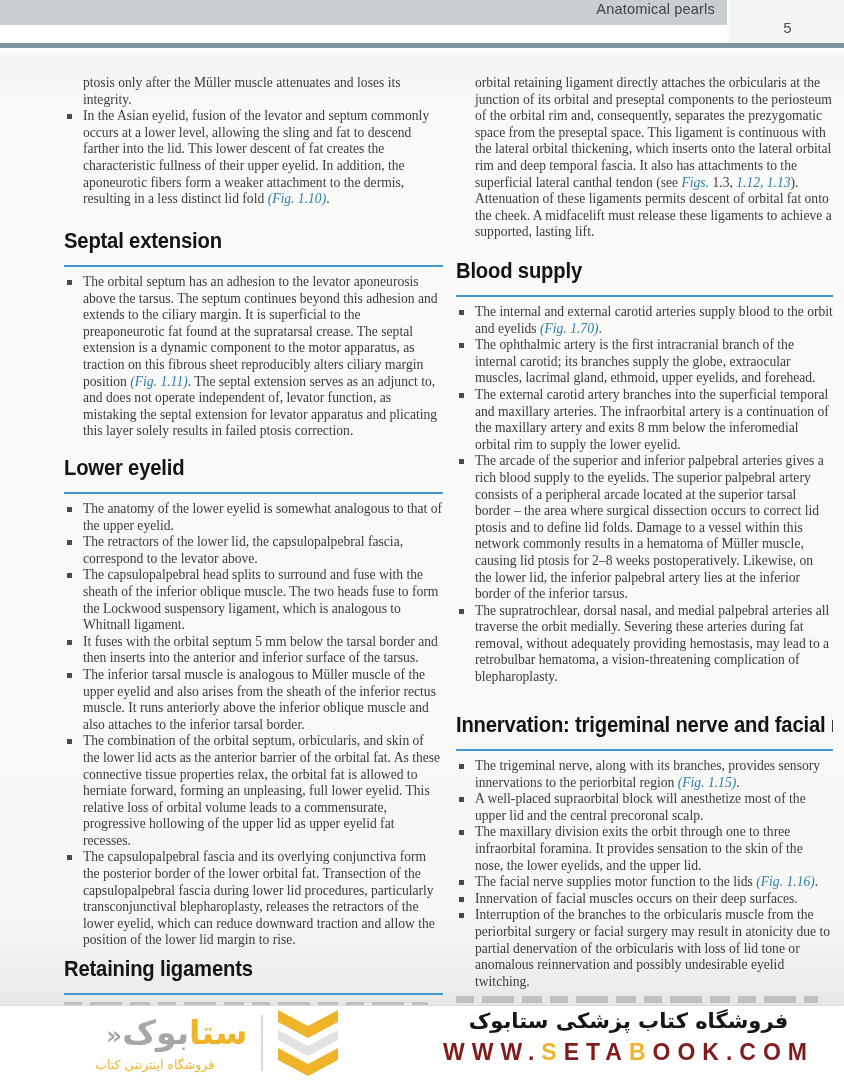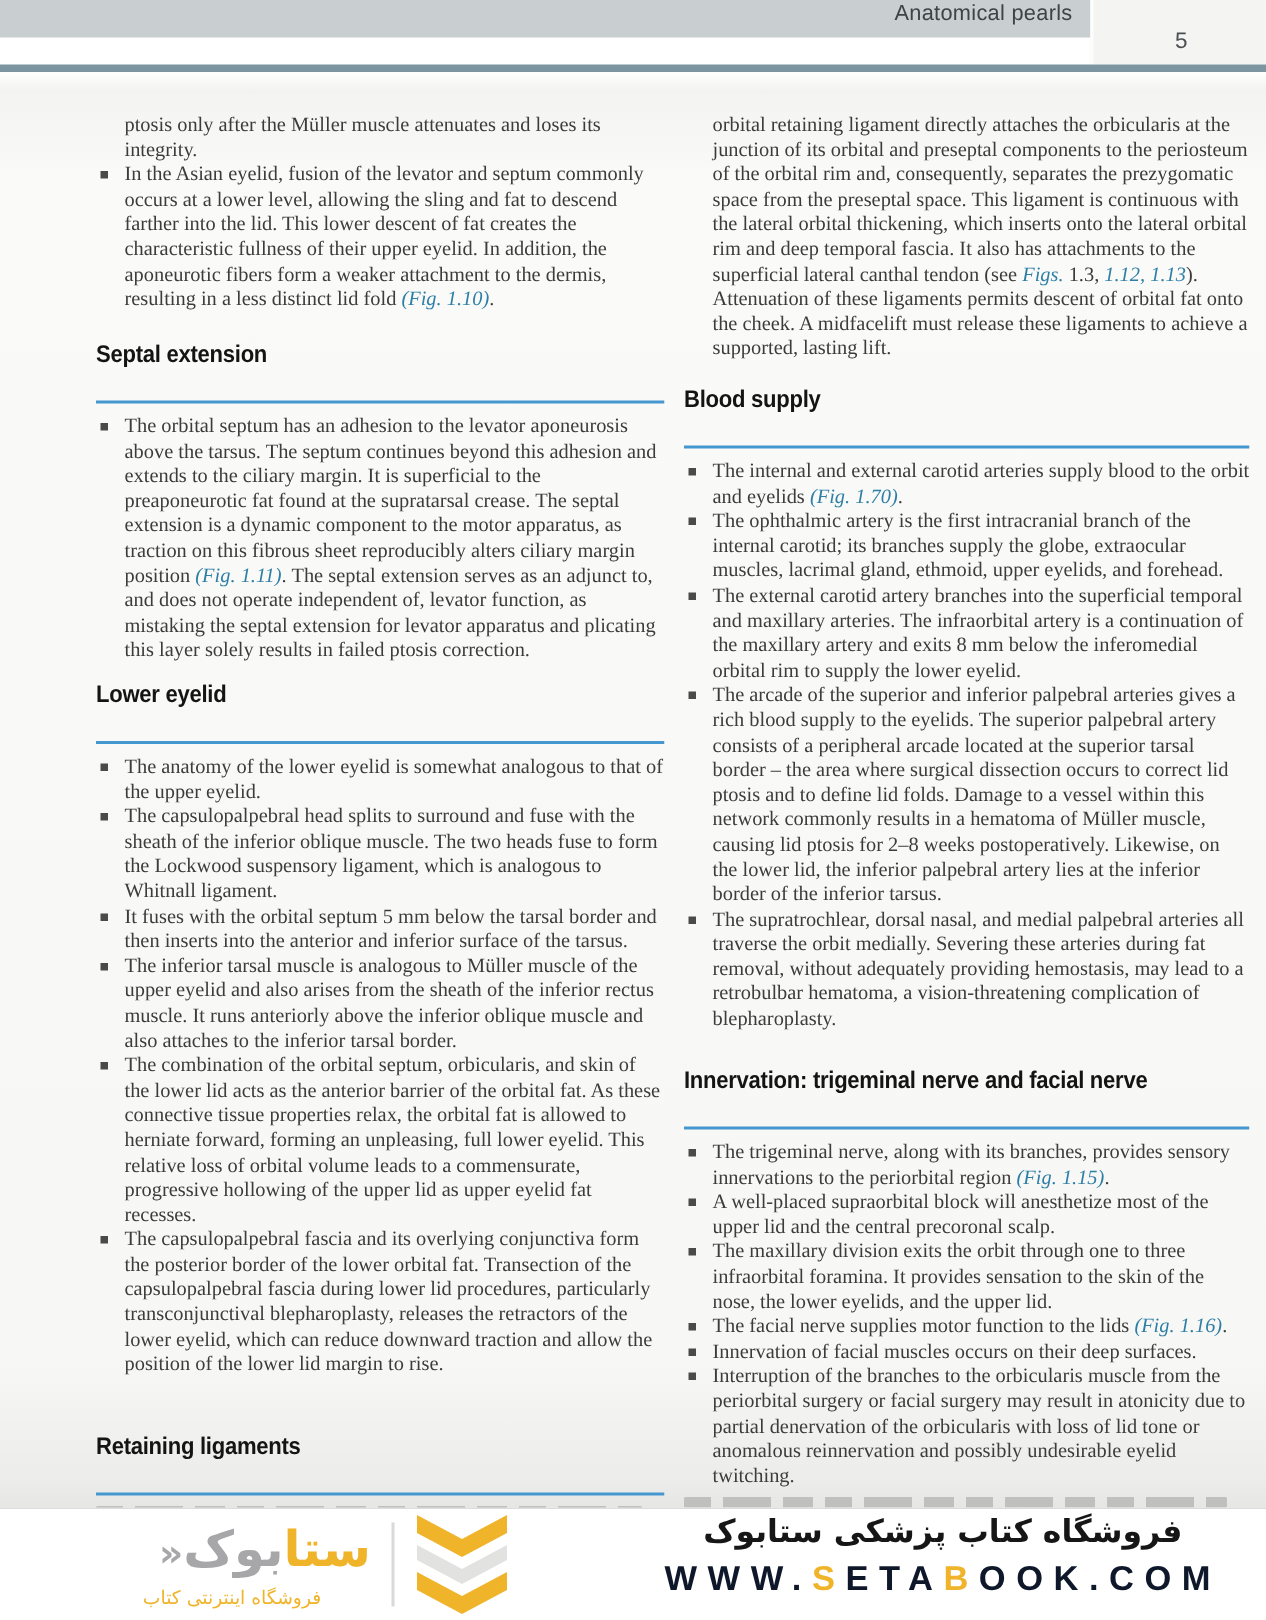--- a/index.html
+++ b/index.html
@@ -24,22 +24,22 @@
   .col-right{left:456px;width:377px;}
   .col section{position:absolute;left:0;width:100%;overflow:hidden;}
   .sec-left0{top:0;height:152px;}
   .sec-left1{top:153px;height:226px;}
   .sec-left2{top:380px;height:500px;}
   .sec-left3{top:881px;height:49px;}
   .sec-right0{top:0;height:182px;}
   .sec-right1{top:183px;height:453px;}
   .sec-right2{top:637px;height:293px;}
 
-  .sec-h{font-family:"Liberation Sans",sans-serif;font-weight:bold;font-size:16px;color:#141414;
-        margin:0 0 7px 0;padding-bottom:21px;border-bottom:2px solid #4497CF;}
+  .sec-h{font-family:"Liberation Sans",sans-serif;font-weight:bold;font-size:22px;color:#141414;
+        margin:0 0 7px 0;padding-bottom:11px;border-bottom:2px solid #4497CF;}
   .sec-h-text{display:inline-block;white-space:nowrap;letter-spacing:-.2px;
         transform:scaleX(.92);transform-origin:left center;}
 
   .blist{list-style:none;margin:0;padding:0;font-size:13.6px;line-height:16.6px;color:#3c3c3c;}
   .blist li{position:relative;padding-left:19px;}
   .blist li.bullet::before{content:"";position:absolute;left:3px;top:6px;width:5px;height:5px;background:#4a4a4a;}
   .figref{color:#2e7fa6;font-style:italic;margin-top:47px;}
 
   .clipped-line{margin-top:6px;height:7px;width:96%;opacity:.45;border-radius:1px;
         background:repeating-linear-gradient(90deg,#8f8f8f 0 18px,transparent 18px 26px,#8f8f8f 26px 58px,
@@ -52,21 +52,21 @@
   .wm-yellow{color:#F0B42B;}
   .wm-gray{color:#A7A7A9;}
   .wm-guillemet{color:#A7A7A9;font-size:25px;}
   .wordmark-sub{font-family:"DejaVu Sans",sans-serif;color:#F0B42B;font-size:12.5px;margin-top:3px;text-align:center;}
   .logo-divider{width:2px;height:56px;background:#d9d9d9;margin:0 14px;}
   .chevron-emblem{width:62px;height:66px;display:block;}
   .footer-right{position:absolute;right:30px;top:3px;text-align:center;}
   .store-title{font-family:"DejaVu Sans",sans-serif;font-weight:bold;font-size:21px;color:#161616;margin-bottom:6px;}
   .footer-url{font-family:"Liberation Sans",sans-serif;font-weight:bold;font-size:23px;letter-spacing:7px;color:#1c1c1c;white-space:nowrap;}
   .footer-url .yellow{color:#F0B42B;}
-  .footer-url .dark{color:#0f172a;}
+  .footer-url .dark{color:#7f1d1d;}
 </style>
 </head>
 <body>
 
 <div class="page">
 
   <header>
     <div class="band">
       <span class="running-title">Anatomical pearls</span>
     </div>
@@ -87,20 +87,21 @@
         <section class="sec-left1">
           <h2 class="sec-h"><span class="sec-h-text" style="transform: scaleX(0.92);">Septal extension</span></h2>
           <ul class="blist">
             <li class="bullet"><span>The orbital septum has an adhesion to the levator aponeurosis above the tarsus. The septum continues beyond this adhesion and extends to the ciliary margin. It is superficial to the preaponeurotic fat found at the supratarsal crease. The septal extension is a dynamic component to the motor apparatus, as traction on this fibrous sheet reproducibly alters ciliary margin position </span><span class="figref">(Fig. 1.11)</span><span>. The septal extension serves as an adjunct to, and does not operate independent of, levator function, as mistaking the septal extension for levator apparatus and plicating this layer solely results in failed ptosis correction.</span></li>
           </ul>
         </section>
         <section class="sec-left2">
           <h2 class="sec-h"><span class="sec-h-text" style="transform: scaleX(0.92);">Lower eyelid</span></h2>
           <ul class="blist">
             <li class="bullet"><span>The anatomy of the lower eyelid is somewhat analogous to that of the upper eyelid.</span></li>
+            <li class="bullet"><span>The retractors of the lower lid, the capsulopalpebral fascia, correspond to the levator above.</span></li>
             <li class="bullet"><span>The capsulopalpebral head splits to surround and fuse with the sheath of the inferior oblique muscle. The two heads fuse to form the Lockwood suspensory ligament, which is analogous to Whitnall ligament.</span></li>
             <li class="bullet"><span>It fuses with the orbital septum 5 mm below the tarsal border and then inserts into the anterior and inferior surface of the tarsus.</span></li>
             <li class="bullet"><span>The inferior tarsal muscle is analogous to Müller muscle of the upper eyelid and also arises from the sheath of the inferior rectus muscle. It runs anteriorly above the inferior oblique muscle and also attaches to the inferior tarsal border.</span></li>
             <li class="bullet"><span>The combination of the orbital septum, orbicularis, and skin of the lower lid acts as the anterior barrier of the orbital fat. As these connective tissue properties relax, the orbital fat is allowed to herniate forward, forming an unpleasing, full lower eyelid. This relative loss of orbital volume leads to a commensurate, progressive hollowing of the upper lid as upper eyelid fat recesses.</span></li>
             <li class="bullet"><span>The capsulopalpebral fascia and its overlying conjunctiva form the posterior border of the lower orbital fat. Transection of the capsulopalpebral fascia during lower lid procedures, particularly transconjunctival blepharoplasty, releases the retractors of the lower eyelid, which can reduce downward traction and allow the position of the lower lid margin to rise.</span></li>
           </ul>
         </section>
         <section class="sec-left3">
           <h2 class="sec-h"><span class="sec-h-text" style="transform: scaleX(0.92);">Retaining ligaments</span></h2>
           <div class="clipped-line"></div>

